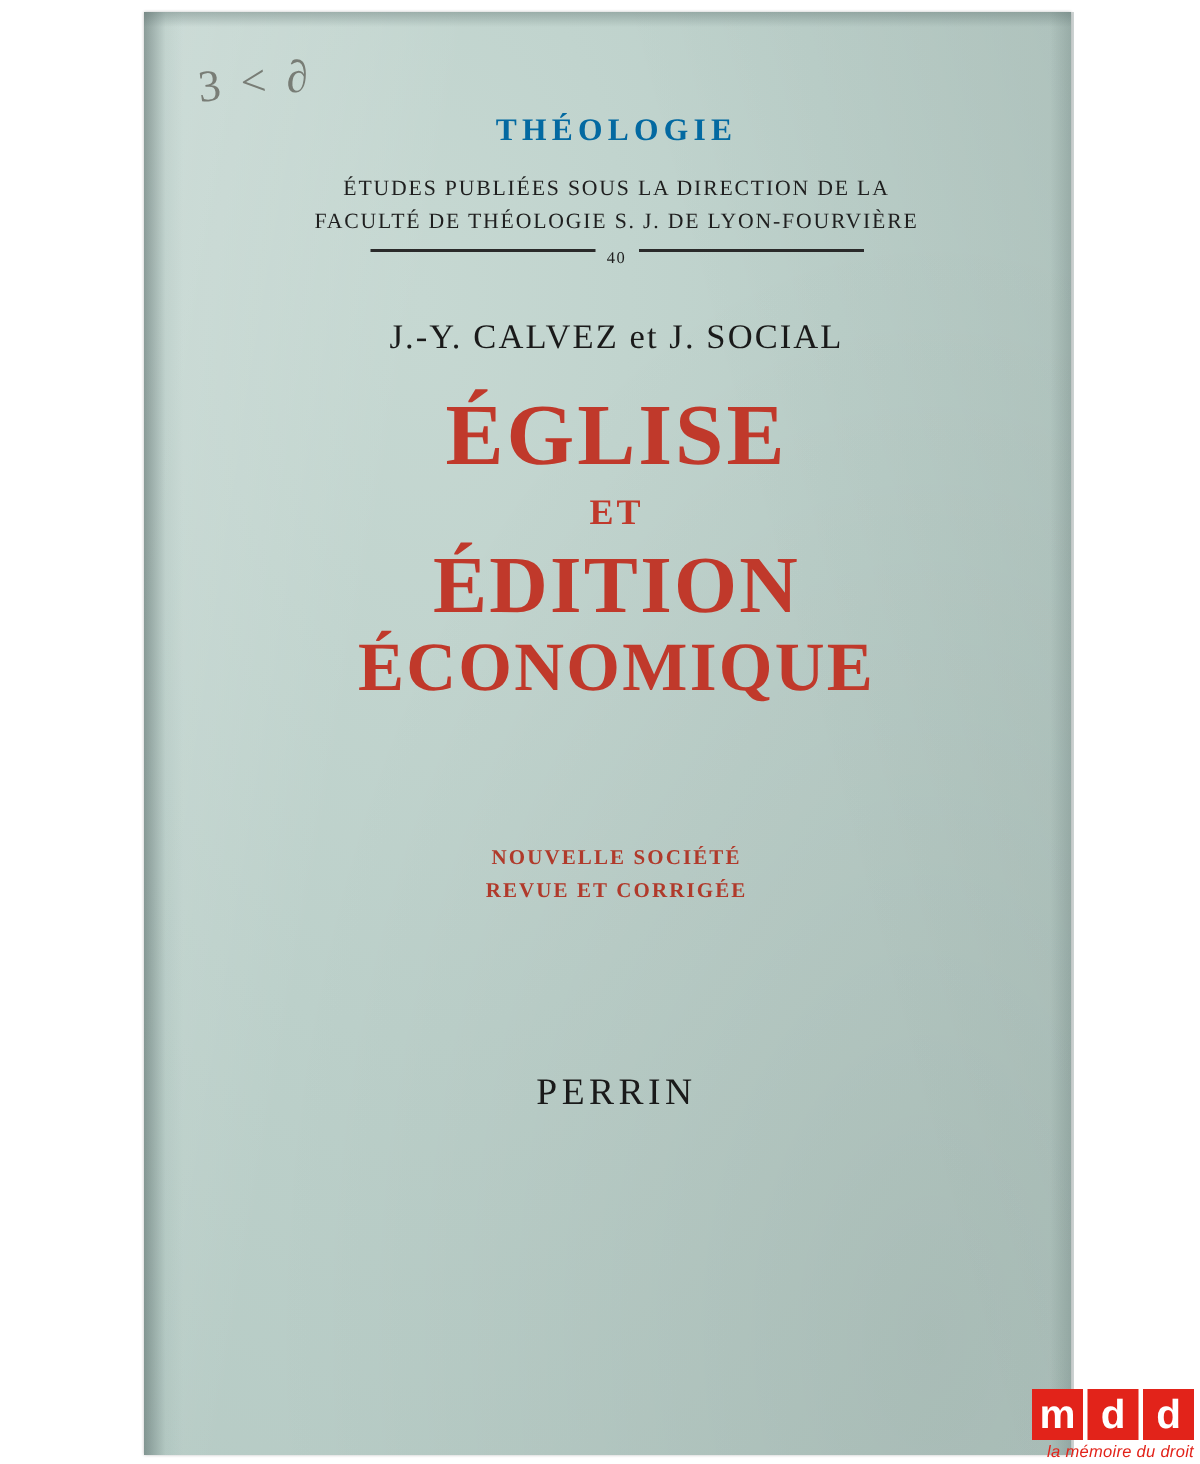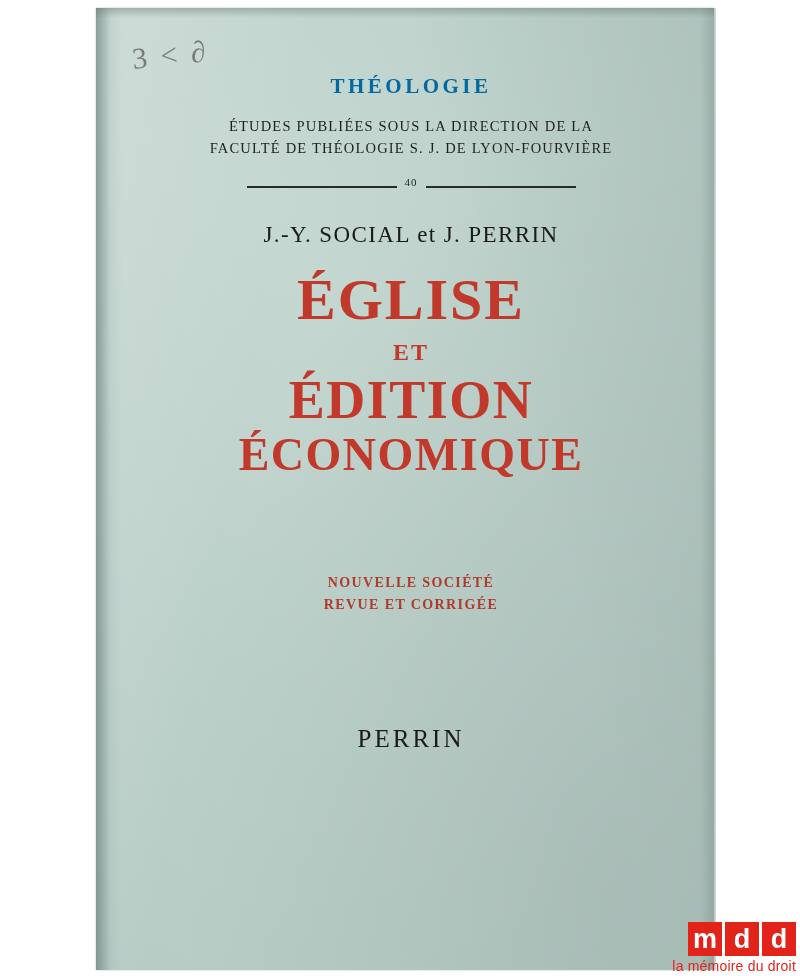--- a/index.html
+++ b/index.html
@@ -108,23 +108,23 @@
 
   .series-sub {
     margin-top: 16px;
     font-size: 14.5px;
     letter-spacing: 1.2px;
     line-height: 1.55;
     color: #1f1f1f;
   }
 
   .rule-wrap {
-    margin-top: 16px;
+    margin-top: 6px;
     display: flex;
-    align-items: flex-end;
+    align-items: flex-start;
     justify-content: center;
     gap: 8px;
   }
   .rule-line {
     height: 2px;
     width: 150px;
     background: #2a2a2a;
   }
   .series-number {
     font-size: 11px;
@@ -215,23 +215,24 @@
     color: #ffffff;
     font-family: "Liberation Sans", sans-serif;
     font-size: 27px;
     font-weight: bold;
     line-height: 34px;
     text-align: center;
   }
   .wm-tag {
     margin-top: 2px;
     font-family: "Liberation Sans", sans-serif;
-    font-size: 14px;
+    font-size: 11px;
     color: #e2231a;
     letter-spacing: 0.2px;
+    font-style: italic;
   }
 </style>
 </head>
 <body>
 
 <div class="scan">
 
   <div class="cover"></div>
   <div class="spine-shadow"></div>
   <div class="right-edge"></div>
@@ -247,21 +248,21 @@
       <div>ÉTUDES PUBLIÉES SOUS LA DIRECTION DE LA</div>
       <div>FACULTÉ DE THÉOLOGIE S. J. DE LYON-FOURVIÈRE</div>
     </div>
 
     <div class="rule-wrap">
       <div class="rule-line"></div>
       <div class="series-number">40</div>
       <div class="rule-line"></div>
     </div>
 
-    <div class="authors">J.-Y. SOCIAL et J. PERRIN</div>
+    <div class="authors">J.-Y. CALVEZ et J. SOCIAL</div>
 
     <div class="main-title-1">ÉGLISE</div>
     <div class="main-title-et">ET</div>
     <div class="main-title-2">ÉDITION</div>
     <div class="main-title-3">ÉCONOMIQUE</div>
 
 
     <div class="edition">
       <div>NOUVELLE SOCIÉTÉ</div>
       <div>REVUE ET CORRIGÉE</div>

